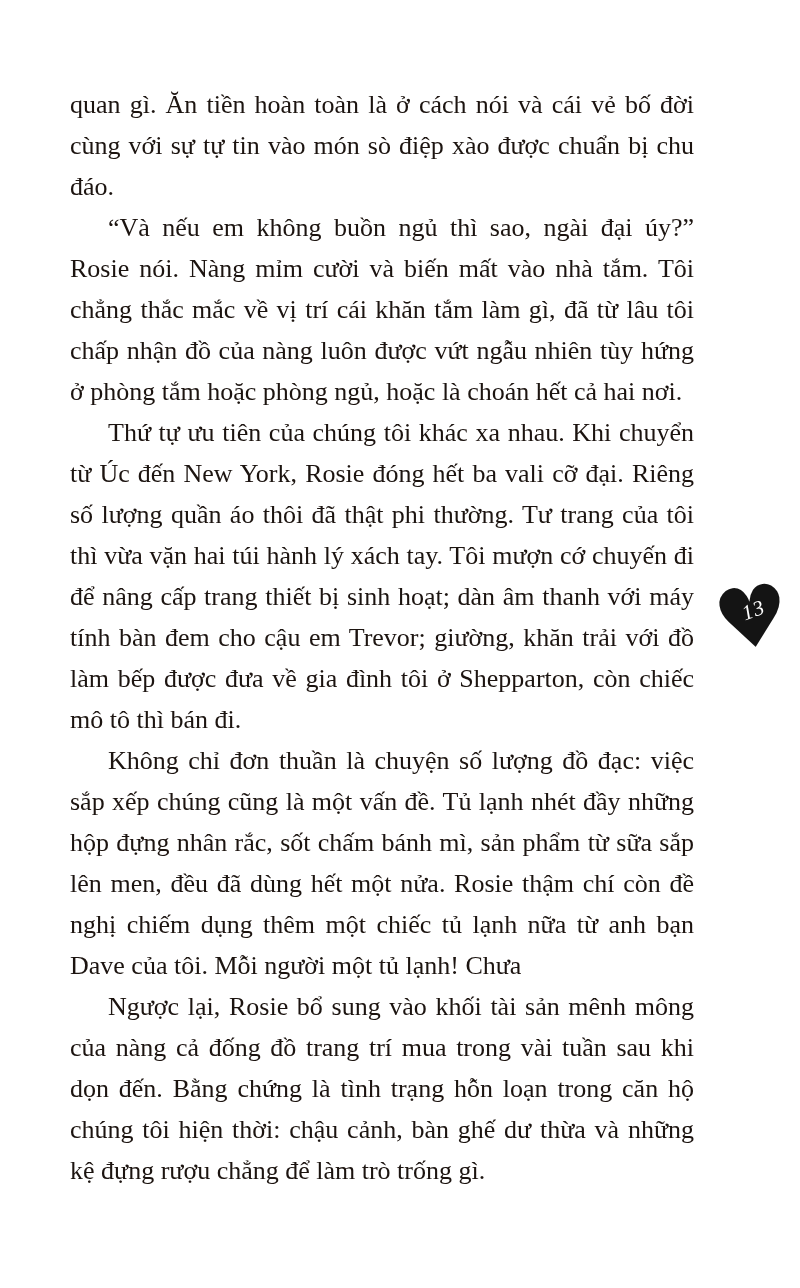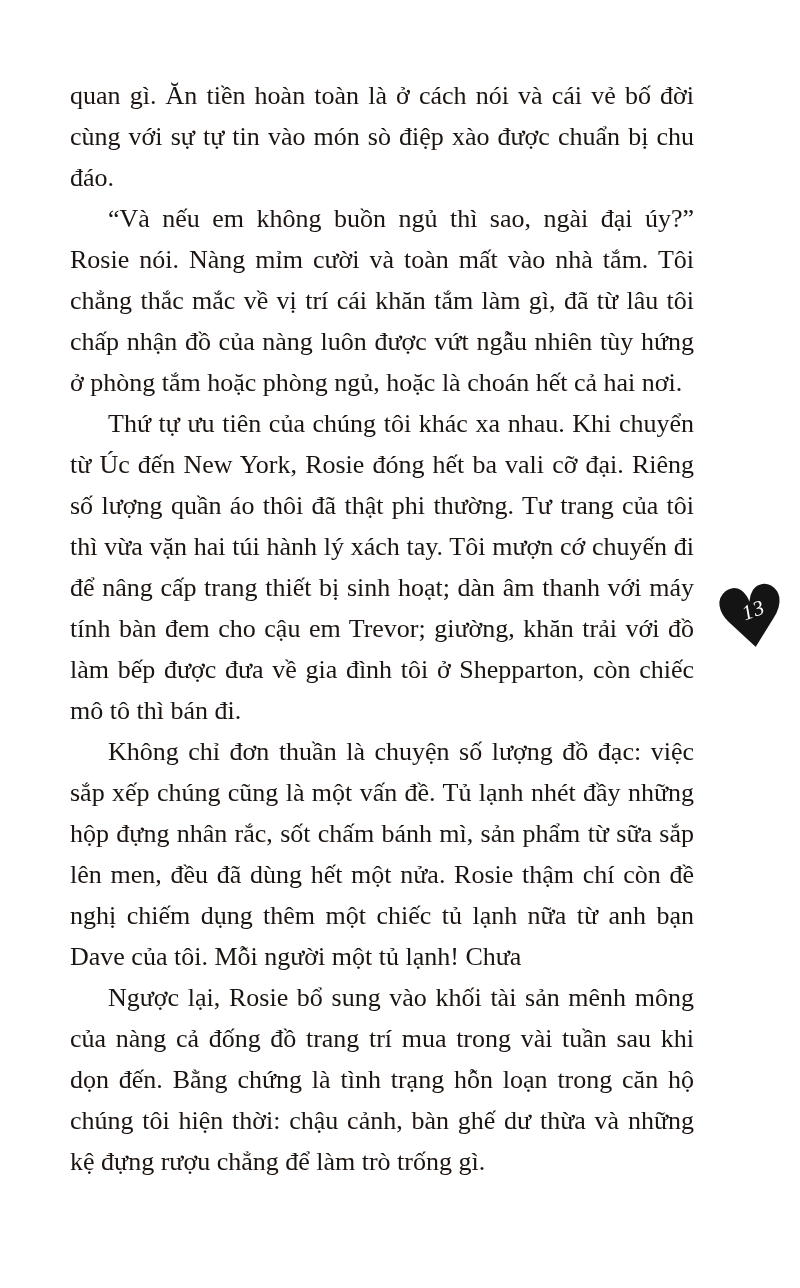--- a/index.html
+++ b/index.html
@@ -12,21 +12,21 @@
     font-family: "Liberation Serif", "DejaVu Serif", serif;
   }
   .page {
     position: absolute;
     inset: 0;
     background: #ffffff;
   }
   .text-block {
     position: absolute;
     left: 70px;
-    top: 75px;
+    top: 84px;
     width: 624px;
     font-size: 26px;
     line-height: 41px;
     color: #1c1410;
     text-align: justify;
   }
   .text-block p { margin: 0; }
   .text-block p.indent { text-indent: 38px; }
   .page-marker {
     position: absolute;
@@ -57,21 +57,21 @@
     transform: rotate(-20deg);
     letter-spacing: 1px;
   }
 </style>
 </head>
 <body>
 
 <div class="page">
   <div class="text-block">
     <p class="no-indent">quan gì. Ăn tiền hoàn toàn là ở cách nói và cái vẻ bố đời cùng với sự tự tin vào món sò điệp xào được chuẩn bị chu đáo.</p>
-    <p class="indent">“Và nếu em không buồn ngủ thì sao, ngài đại úy?” Rosie nói. Nàng mỉm cười và toàn mất vào nhà tắm. Tôi chẳng thắc mắc về vị trí cái khăn tắm làm gì, đã từ lâu tôi chấp nhận đồ của nàng luôn được vứt ngẫu nhiên tùy hứng ở phòng tắm hoặc phòng ngủ, hoặc là choán hết cả hai nơi.</p>
+    <p class="indent">“Và nếu em không buồn ngủ thì sao, ngài đại úy?” Rosie nói. Nàng mỉm cười và biến mất vào nhà tắm. Tôi chẳng thắc mắc về vị trí cái khăn tắm làm gì, đã từ lâu tôi chấp nhận đồ của nàng luôn được vứt ngẫu nhiên tùy hứng ở phòng tắm hoặc phòng ngủ, hoặc là choán hết cả hai nơi.</p>
     <p class="indent">Thứ tự ưu tiên của chúng tôi khác xa nhau. Khi chuyển từ Úc đến New York, Rosie đóng hết ba vali cỡ đại. Riêng số lượng quần áo thôi đã thật phi thường. Tư trang của tôi thì vừa vặn hai túi hành lý xách tay. Tôi mượn cớ chuyến đi để nâng cấp trang thiết bị sinh hoạt; dàn âm thanh với máy tính bàn đem cho cậu em Trevor; giường, khăn trải với đồ làm bếp được đưa về gia đình tôi ở Shepparton, còn chiếc mô tô thì bán đi.</p>
     <p class="indent">Không chỉ đơn thuần là chuyện số lượng đồ đạc: việc sắp xếp chúng cũng là một vấn đề. Tủ lạnh nhét đầy những hộp đựng nhân rắc, sốt chấm bánh mì, sản phẩm từ sữa sắp lên men, đều đã dùng hết một nửa. Rosie thậm chí còn đề nghị chiếm dụng thêm một chiếc tủ lạnh nữa từ anh bạn Dave của tôi. Mỗi người một tủ lạnh! Chưa</p>
     <p class="indent">Ngược lại, Rosie bổ sung vào khối tài sản mênh mông của nàng cả đống đồ trang trí mua trong vài tuần sau khi dọn đến. Bằng chứng là tình trạng hỗn loạn trong căn hộ chúng tôi hiện thời: chậu cảnh, bàn ghế dư thừa và những kệ đựng rượu chẳng để làm trò trống gì.</p>
   </div>
 
   <div class="page-marker">
     <span class="heart">♥</span>
     <span class="page-num">13</span>
   </div>
 </div>

